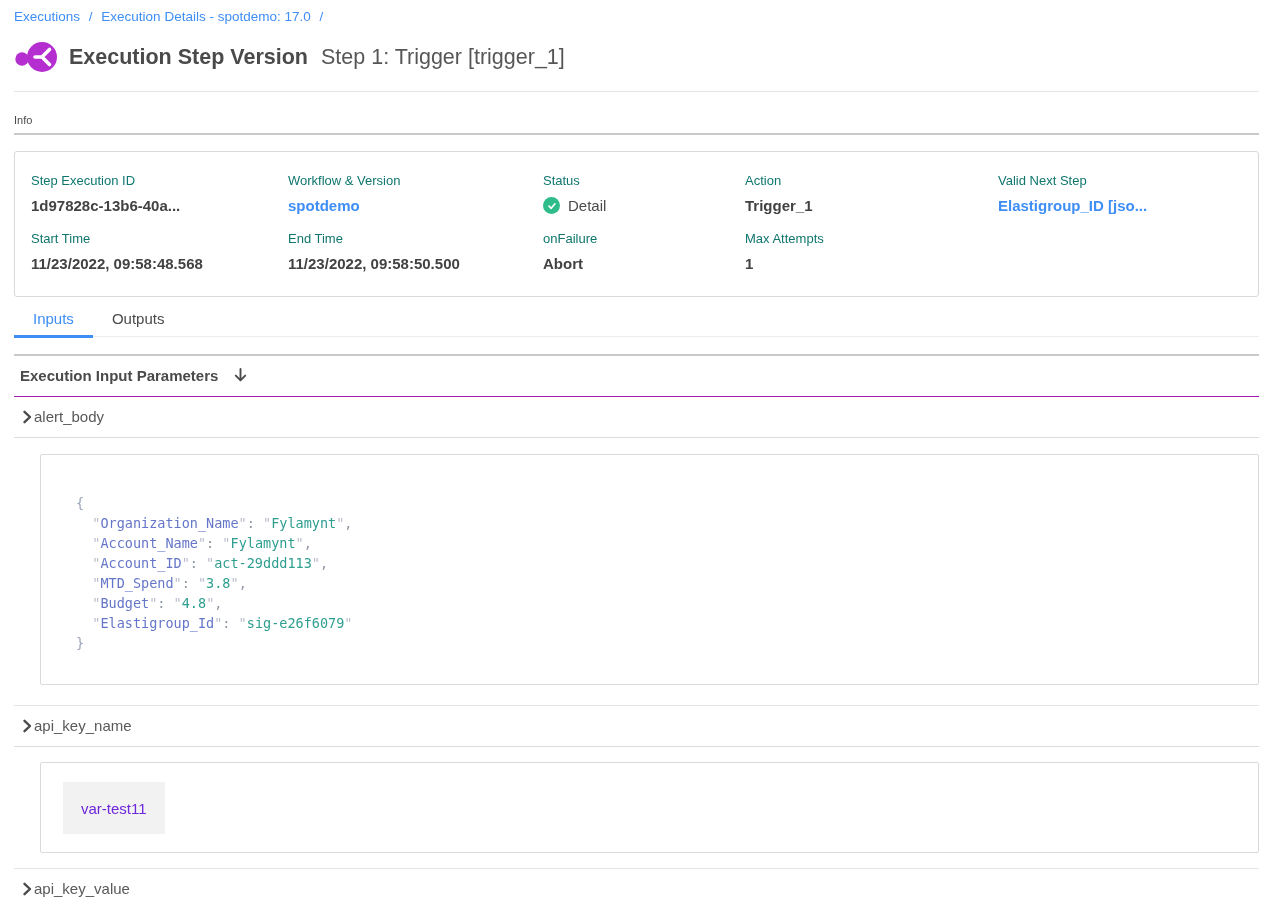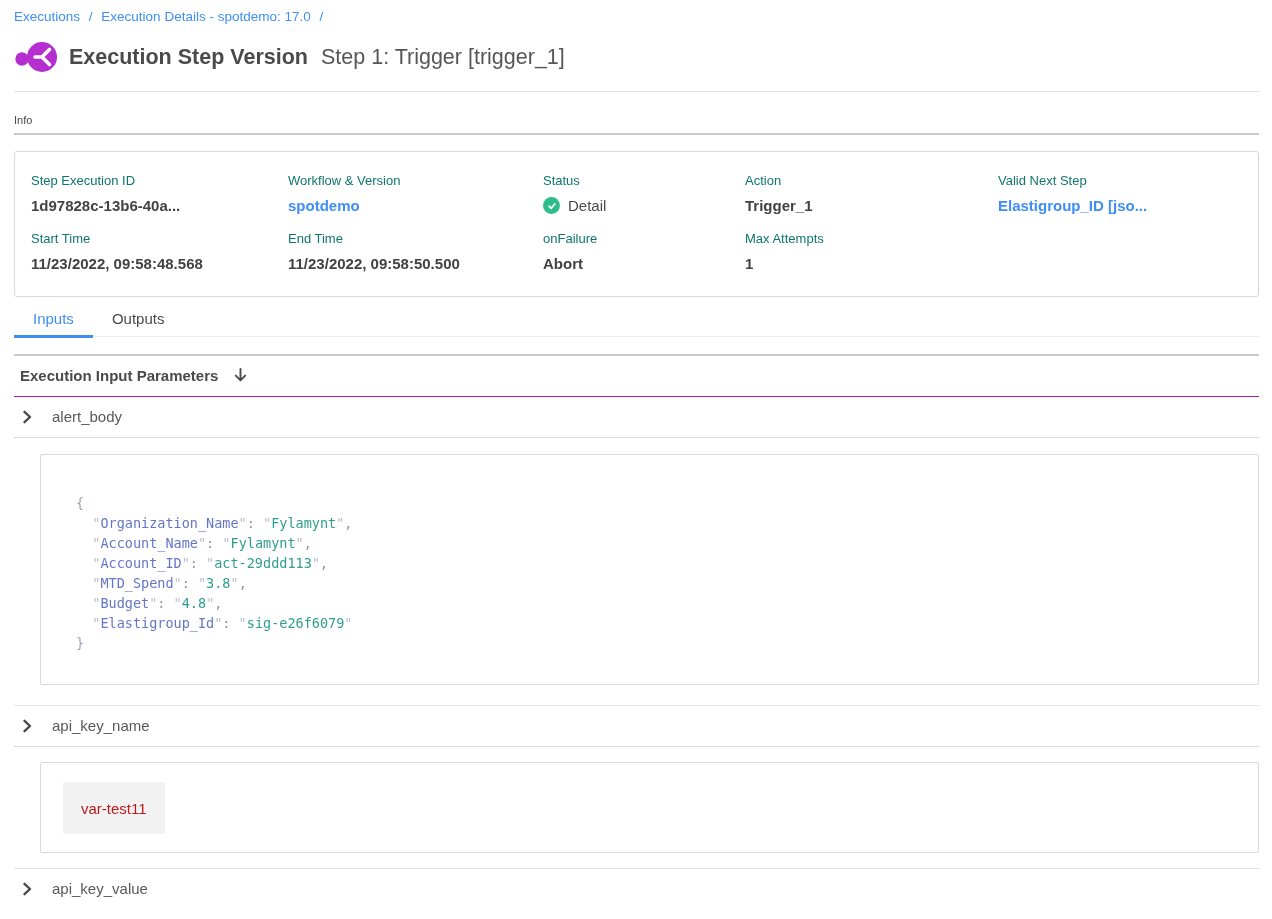--- a/index.html
+++ b/index.html
@@ -45,21 +45,21 @@
   .tab.active { color:#3e8ef5; border-bottom-color:#3e8ef5; }
   .tabs-after { border-top:2px solid #c9c9c9; margin-top:17px; }
 
   
   .params-row { display:flex; align-items:flex-start; gap:14px; padding:11px 6px 12px 6px;
                 border-bottom:1px solid #a21caf; }
   .params-title { font-size:15px; font-weight:600; color:#4a4a4a; }
   .icon-btn { display:inline-flex; align-items:center; cursor:pointer; background:none; border:none; padding:0; }
 
   
-  .section-row { display:flex; align-items:center; gap:18px; padding:11px 6px 12px 6px;
+  .section-row { display:flex; align-items:center; padding:11px 6px 12px 6px;
                  border-bottom:1px solid #dcdcdc; cursor:pointer; }
   .section-row.no-border { border-bottom:none; }
   .section-label { font-size:15px; color:#595959; }
   .chev { display:inline-flex; align-items:center; }
 
   
   .code-panel { margin:16px 0 0 26px; border:1px solid #d9d9d9; border-radius:2px;
                 background:#fff; padding:38px 20px 31px 35px; }
   .code-line { font-family:"DejaVu Sans Mono", monospace; font-size:13.5px; line-height:20px;
                white-space:pre; }
@@ -68,21 +68,21 @@
   .tok-key   { color:#6576c8; }
   .tok-punct { color:#8f96a3; }
   .tok-val   { color:#2e9e8f; }
   .tok-plain { color:#8f96a3; }
 
   
   .value-panel { margin:15px 0 0 26px; border:1px solid #d9d9d9; border-radius:2px;
                  background:#fff; padding:19px 20px 18px 22px; }
   .value-chip { display:inline-flex; align-items:center; justify-content:center;
                 min-width:99px; height:52px; padding:0 18px; background:#f2f2f2;
-                color:#b91c1c; font-size:15px; }
+                color:#6d28d9; font-size:15px; }
 </style>
 </head>
 <body>
 
 <div class="page">
 
   <nav class="breadcrumb">
     <a class="crumb">Executions</a>
     <span class="crumb-sep">/</span>
     <a class="crumb">Execution Details - spotdemo: 17.0</a>

